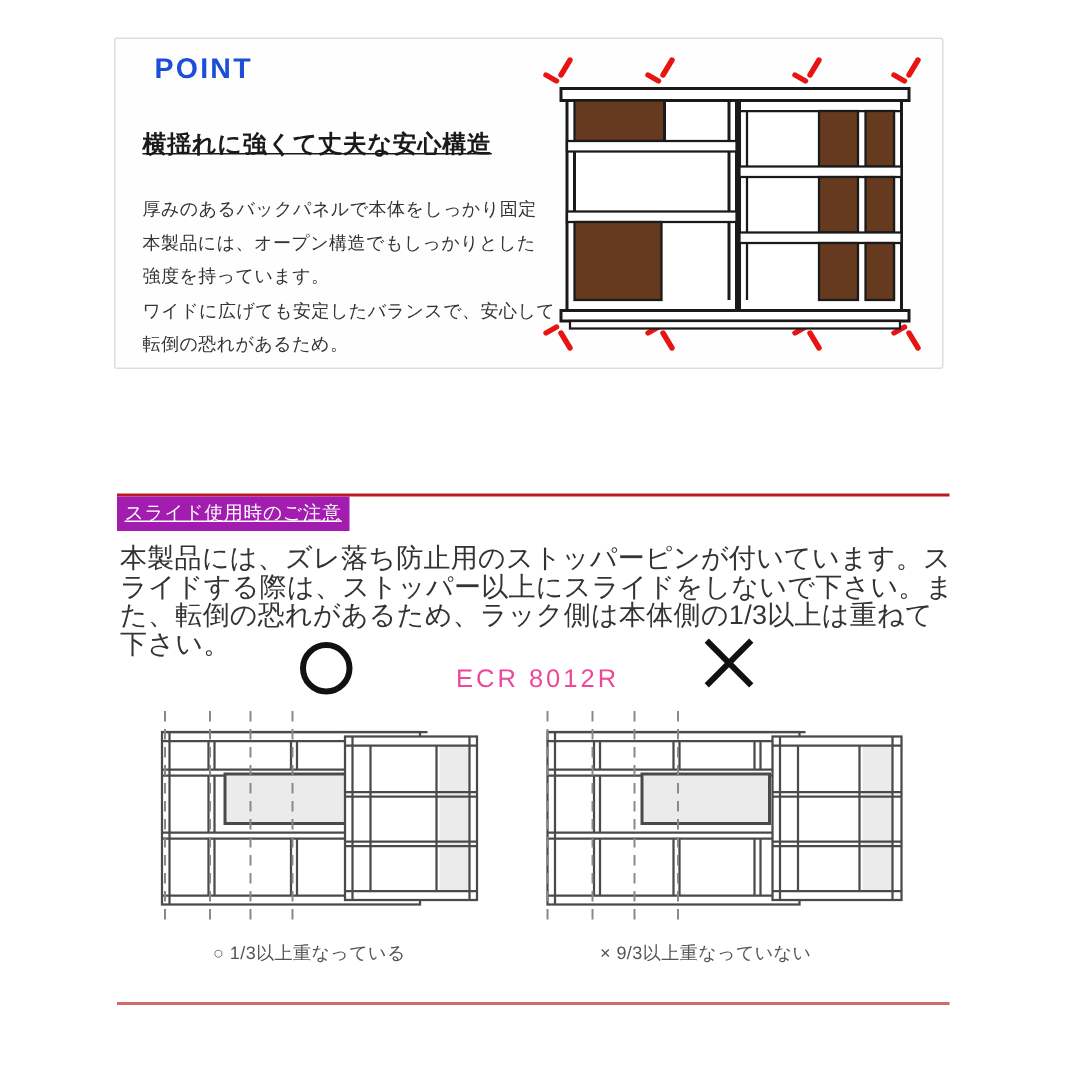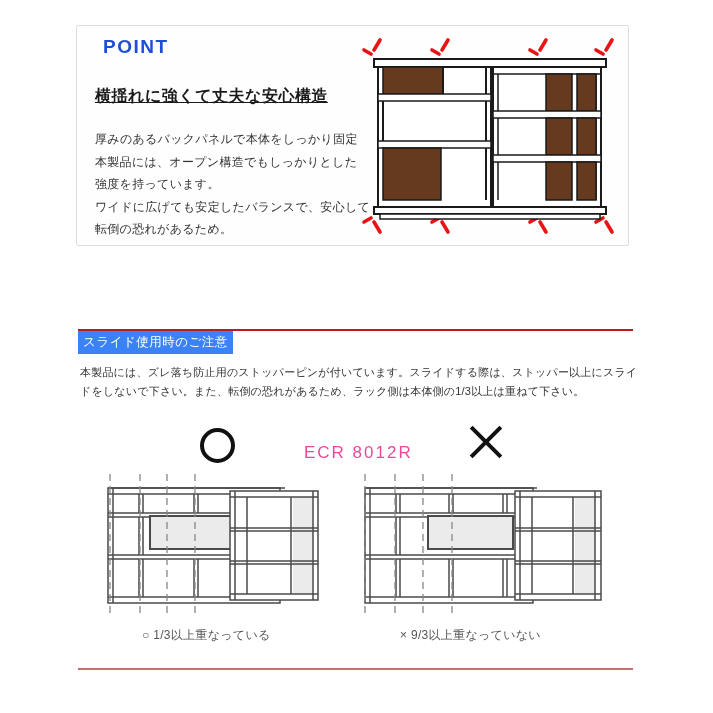--- a/index.html
+++ b/index.html
@@ -14,23 +14,23 @@
   .point-heading{position:absolute;left:18px;top:40px;font-size:16px;font-weight:bold;
     color:#1a1a1a;text-decoration:underline;letter-spacing:0.5px;margin-top:20px;}
   .point-body{position:absolute;left:18px;top:76px;font-size:12px;line-height:22.5px;
     color:#333;letter-spacing:0.3px;margin-top:26px;}
 
   .cabinet-illust{position:absolute;left:279px;top:5px;width:260px;height:208px;}
 
   
   .rule-top{position:absolute;left:78px;top:329px;width:555px;height:2px;background:#b81c22;}
   .caution-title{position:absolute;left:78px;top:331px;width:155px;height:23px;
-    background:#3b82f6;color:#ffffff;font-size:12.5px;display:flex;align-items:center;
-    justify-content:center;letter-spacing:0.5px;}
-  .caution-para{position:absolute;left:80px;top:363px;width:558px;font-size:11px;
+    background:#a21caf;color:#ffffff;font-size:12.5px;display:flex;align-items:center;
+    justify-content:center;letter-spacing:0.5px;text-decoration:underline;}
+  .caution-para{position:absolute;left:80px;top:363px;width:558px;font-size:18px;
     line-height:19px;color:#333;letter-spacing:0.2px;}
 
   .ok-symbol{position:absolute;left:200px;top:428px;width:27px;height:27px;
     border:4px solid #111;border-radius:50%;}
   .model-label{position:absolute;left:304px;top:443px;font-size:17px;color:#ec4899;
     letter-spacing:2px;}
   .ng-symbol{position:absolute;left:468px;top:424px;width:36px;height:36px;}
   .ng-symbol span{position:absolute;left:16px;top:-3px;width:4px;height:42px;background:#111;}
   .ng-symbol .bar1{transform:rotate(45deg);}
   .ng-symbol .bar2{transform:rotate(-45deg);}

